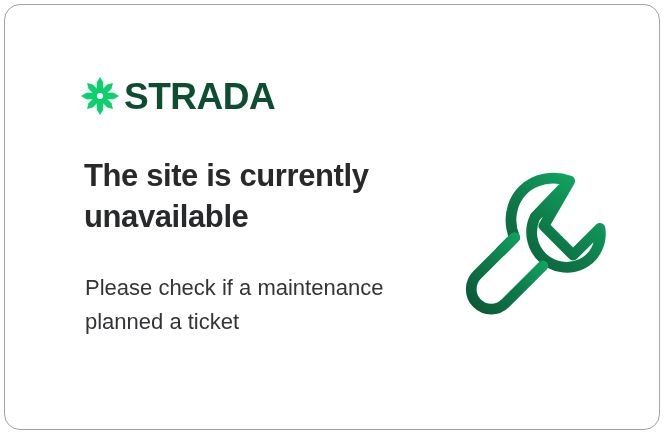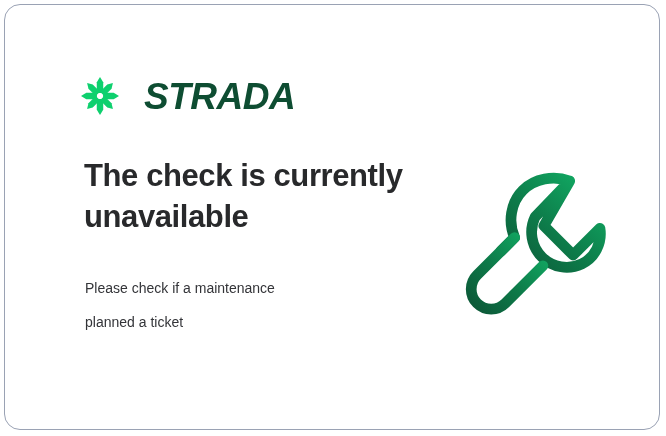--- a/index.html
+++ b/index.html
@@ -45,28 +45,27 @@
     align-items: center;
     height: 42px;
   }
   .brand-mark {
     width: 38px;
     height: 38px;
     display: block;
     flex: 0 0 auto;
   }
   .brand-word {
-    margin-left: 25px;
+    margin-left: 5px;
     font-size: 37px;
     line-height: 1;
     font-weight: 700;
     letter-spacing: -0.5px;
     color: #0e4d32;
     white-space: nowrap;
-    font-style: italic;
   }
 
   
   .headline {
     position: absolute;
     left: 79px;
     top: 150px;
     width: 330px;
     margin: 0;
     font-size: 31px;
@@ -76,21 +75,21 @@
     color: #28292b;
   }
 
   
   .body-copy {
     position: absolute;
     left: 80px;
     top: 266px;
     width: 300px;
     margin: 0;
-    font-size: 14px;
+    font-size: 22px;
     line-height: 34px;
     font-weight: 400;
     color: #333438;
   }
   .body-copy .line {
     display: block;
     white-space: nowrap;
   }
 
   
@@ -123,21 +122,21 @@
             <path d="M50 2 L58 15 L58 42 L42 42 L42 15 Z"></path>
             <path d="M50 98 L42 85 L42 58 L58 58 L58 85 Z"></path>
             <path d="M2 50 L15 42 L42 42 L42 58 L15 58 Z"></path>
             <path d="M98 50 L85 58 L58 58 L58 42 L85 42 Z"></path>
           </g>
         </g>
       </svg>
       <span class="brand-word">STRADA</span>
     </div>
 
-    <h1 class="headline">The check is currently unavailable</h1>
+    <h1 class="headline">The site is currently unavailable</h1>
 
     <p class="body-copy">
       <span class="line">Please check if a maintenance</span>
       <span class="line">planned a ticket</span>
     </p>
 
     <svg class="wrench" viewBox="0 0 160 160" aria-hidden="true">
       <defs>
         <linearGradient id="wrenchGrad" x1="0" y1="1" x2="1" y2="0">
           <stop offset="0%" stop-color="#0c5737"></stop>

